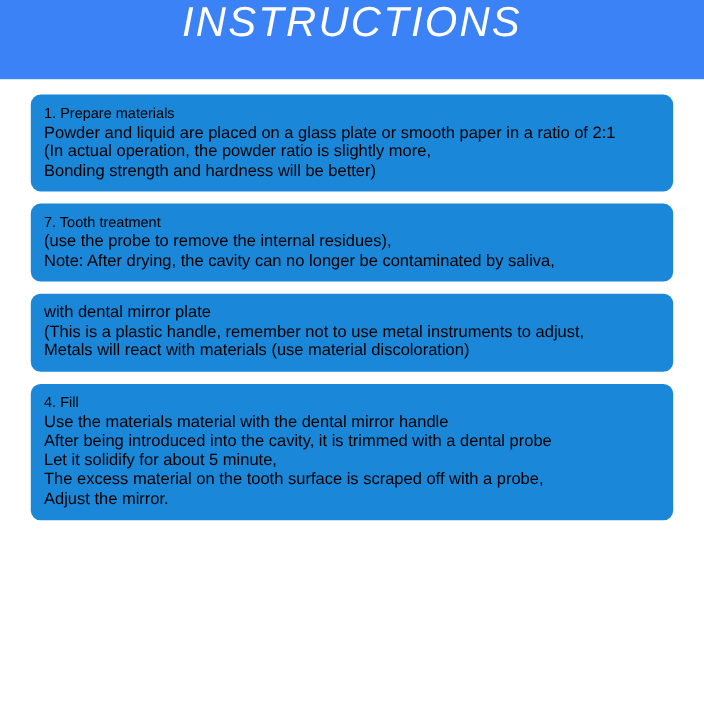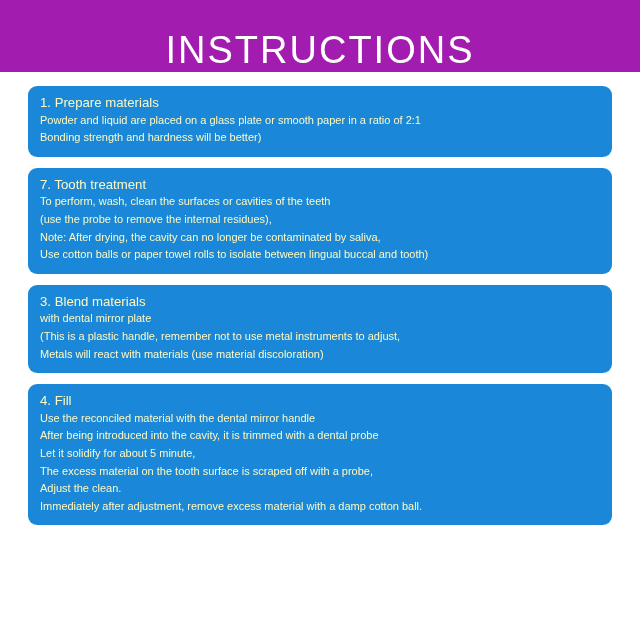--- a/index.html
+++ b/index.html
@@ -16,46 +16,47 @@
   .page {
     position: relative;
     width: 640px;
     height: 640px;
     background: #ffffff;
     box-sizing: border-box;
   }
   .header {
     width: 100%;
     height: 72px;
-    background: #a21caf;
+    background: #3b82f6;
     display: flex;
-    align-items: flex-end;
+    align-items: flex-start;
     justify-content: center;
+    font-style: italic;
   }
   .header-title {
     color: #ffffff;
     font-size: 38px;
     letter-spacing: 2px;
     font-weight: 400;
     font-family: "Liberation Sans", sans-serif;
   }
   .body {
     padding: 14px 28px 10px 28px;
     box-sizing: border-box;
   }
   .section {
     background: #1a87d8;
-    color: #fef9c3;
+    color: #000000;
     border-radius: 9px;
     padding: 8px 12px 10px 12px;
     margin-bottom: 11px;
     box-sizing: border-box;
   }
   .section-line {
-    font-size: 11px;
+    font-size: 15px;
     line-height: 17.6px;
     white-space: nowrap;
     font-family: "Liberation Sans", sans-serif;
   }
   .section-line.heading {
     font-size: 13.2px;
   }
 </style>
 </head>
 <body>
@@ -64,42 +65,39 @@
 
   <div class="header">
     <div class="header-title">INSTRUCTIONS</div>
   </div>
 
   <div class="body">
 
     <div class="section">
       <div class="section-line heading">1. Prepare materials</div>
       <div class="section-line">Powder and liquid are placed on a glass plate or smooth paper in a ratio of 2:1</div>
+      <div class="section-line">(In actual operation, the powder ratio is slightly more,</div>
       <div class="section-line">Bonding strength and hardness will be better)</div>
     </div>
 
     <div class="section">
       <div class="section-line heading">7. Tooth treatment</div>
-      <div class="section-line">To perform, wash, clean the surfaces or cavities of the teeth</div>
       <div class="section-line">(use the probe to remove the internal residues),</div>
       <div class="section-line">Note: After drying, the cavity can no longer be contaminated by saliva,</div>
-      <div class="section-line">Use cotton balls or paper towel rolls to isolate between lingual buccal and tooth)</div>
     </div>
 
     <div class="section">
-      <div class="section-line heading">3. Blend materials</div>
       <div class="section-line">with dental mirror plate</div>
       <div class="section-line">(This is a plastic handle, remember not to use metal instruments to adjust,</div>
       <div class="section-line">Metals will react with materials (use material discoloration)</div>
     </div>
 
     <div class="section">
       <div class="section-line heading">4. Fill</div>
-      <div class="section-line">Use the reconciled material with the dental mirror handle</div>
+      <div class="section-line">Use the materials material with the dental mirror handle</div>
       <div class="section-line">After being introduced into the cavity, it is trimmed with a dental probe</div>
       <div class="section-line">Let it solidify for about 5 minute,</div>
       <div class="section-line">The excess material on the tooth surface is scraped off with a probe,</div>
-      <div class="section-line">Adjust the clean.</div>
-      <div class="section-line">Immediately after adjustment, remove excess material with a damp cotton ball.</div>
+      <div class="section-line">Adjust the mirror.</div>
     </div>
 
   </div>
 </div>
 
 </body></html>

